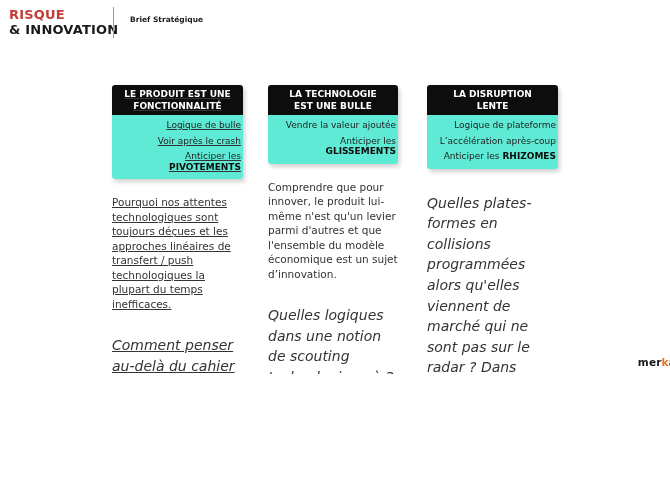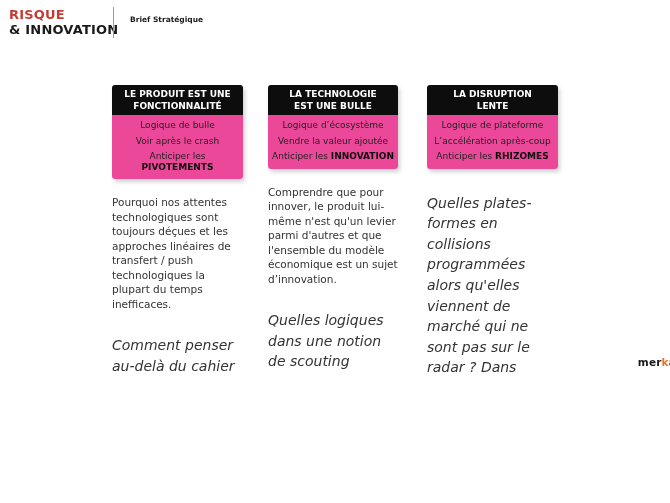--- a/index.html
+++ b/index.html
@@ -43,44 +43,44 @@
     color: #1a1a1a;
     margin-left: 8px;
   }
 
   
   .column {
     position: absolute;
     top: 85px;
     width: 131px;
   }
-  .col-0 { left: 112px; }
+  .col-0 { left: 112px; text-decoration: underline; }
   .col-1 { left: 268px; width: 130px; }
   .col-2 { left: 427px; }
 
   .card {
     border-radius: 3px;
     overflow: hidden;
     box-shadow: 2px 3px 4px rgba(0,0,0,0.18);
   }
   .card-header {
     background: #0d0d0d;
     color: #ffffff;
     font-size: 9px;
     font-weight: bold;
     text-align: center;
     line-height: 1.35;
     padding: 3px 4px;
     min-height: 20px;
   }
   .card-body {
-    background: #ec4899;
+    background: #5eead4;
     color: #1f1f1f;
     font-size: 9px;
-    text-align: center;
+    text-align: right;
     padding: 2px 2px 4px 2px;
   }
   .card-row { padding: 2.5px 0; line-height: 1.2; }
   .card-row b { color: #0d0d0d; }
 
   .para {
     margin: 16px 0 0 0;
     font-size: 10.5px;
     line-height: 1.38;
     color: #333333;
@@ -134,23 +134,22 @@
     <p class="question">Comment penser au-delà du cahier des charges du produit et créer de la valeur autour de son business model ?</p>
   </div>
 
   <div class="column col-1">
     <div class="card">
       <div class="card-header">
         <div>LA TECHNOLOGIE</div>
         <div>EST UNE BULLE</div>
       </div>
       <div class="card-body">
-        <div class="card-row">Logique d’écosystème</div>
         <div class="card-row">Vendre la valeur ajoutée</div>
-        <div class="card-row"><span>Anticiper les </span><b>INNOVATION</b></div>
+        <div class="card-row"><span>Anticiper les </span><b>GLISSEMENTS</b></div>
       </div>
     </div>
     <p class="para">Comprendre que pour innover, le produit lui-même n'est qu'un levier parmi d'autres et que l'ensemble du modèle économique est un sujet d’innovation.</p>
     <p class="question">Quelles logiques dans une notion de scouting technologique  à 3 niveaux : Marché / Plate-forme / Écosystème.</p>
   </div>
 
   <div class="column col-2">
     <div class="card">
       <div class="card-header">
         <div>LA DISRUPTION</div>

